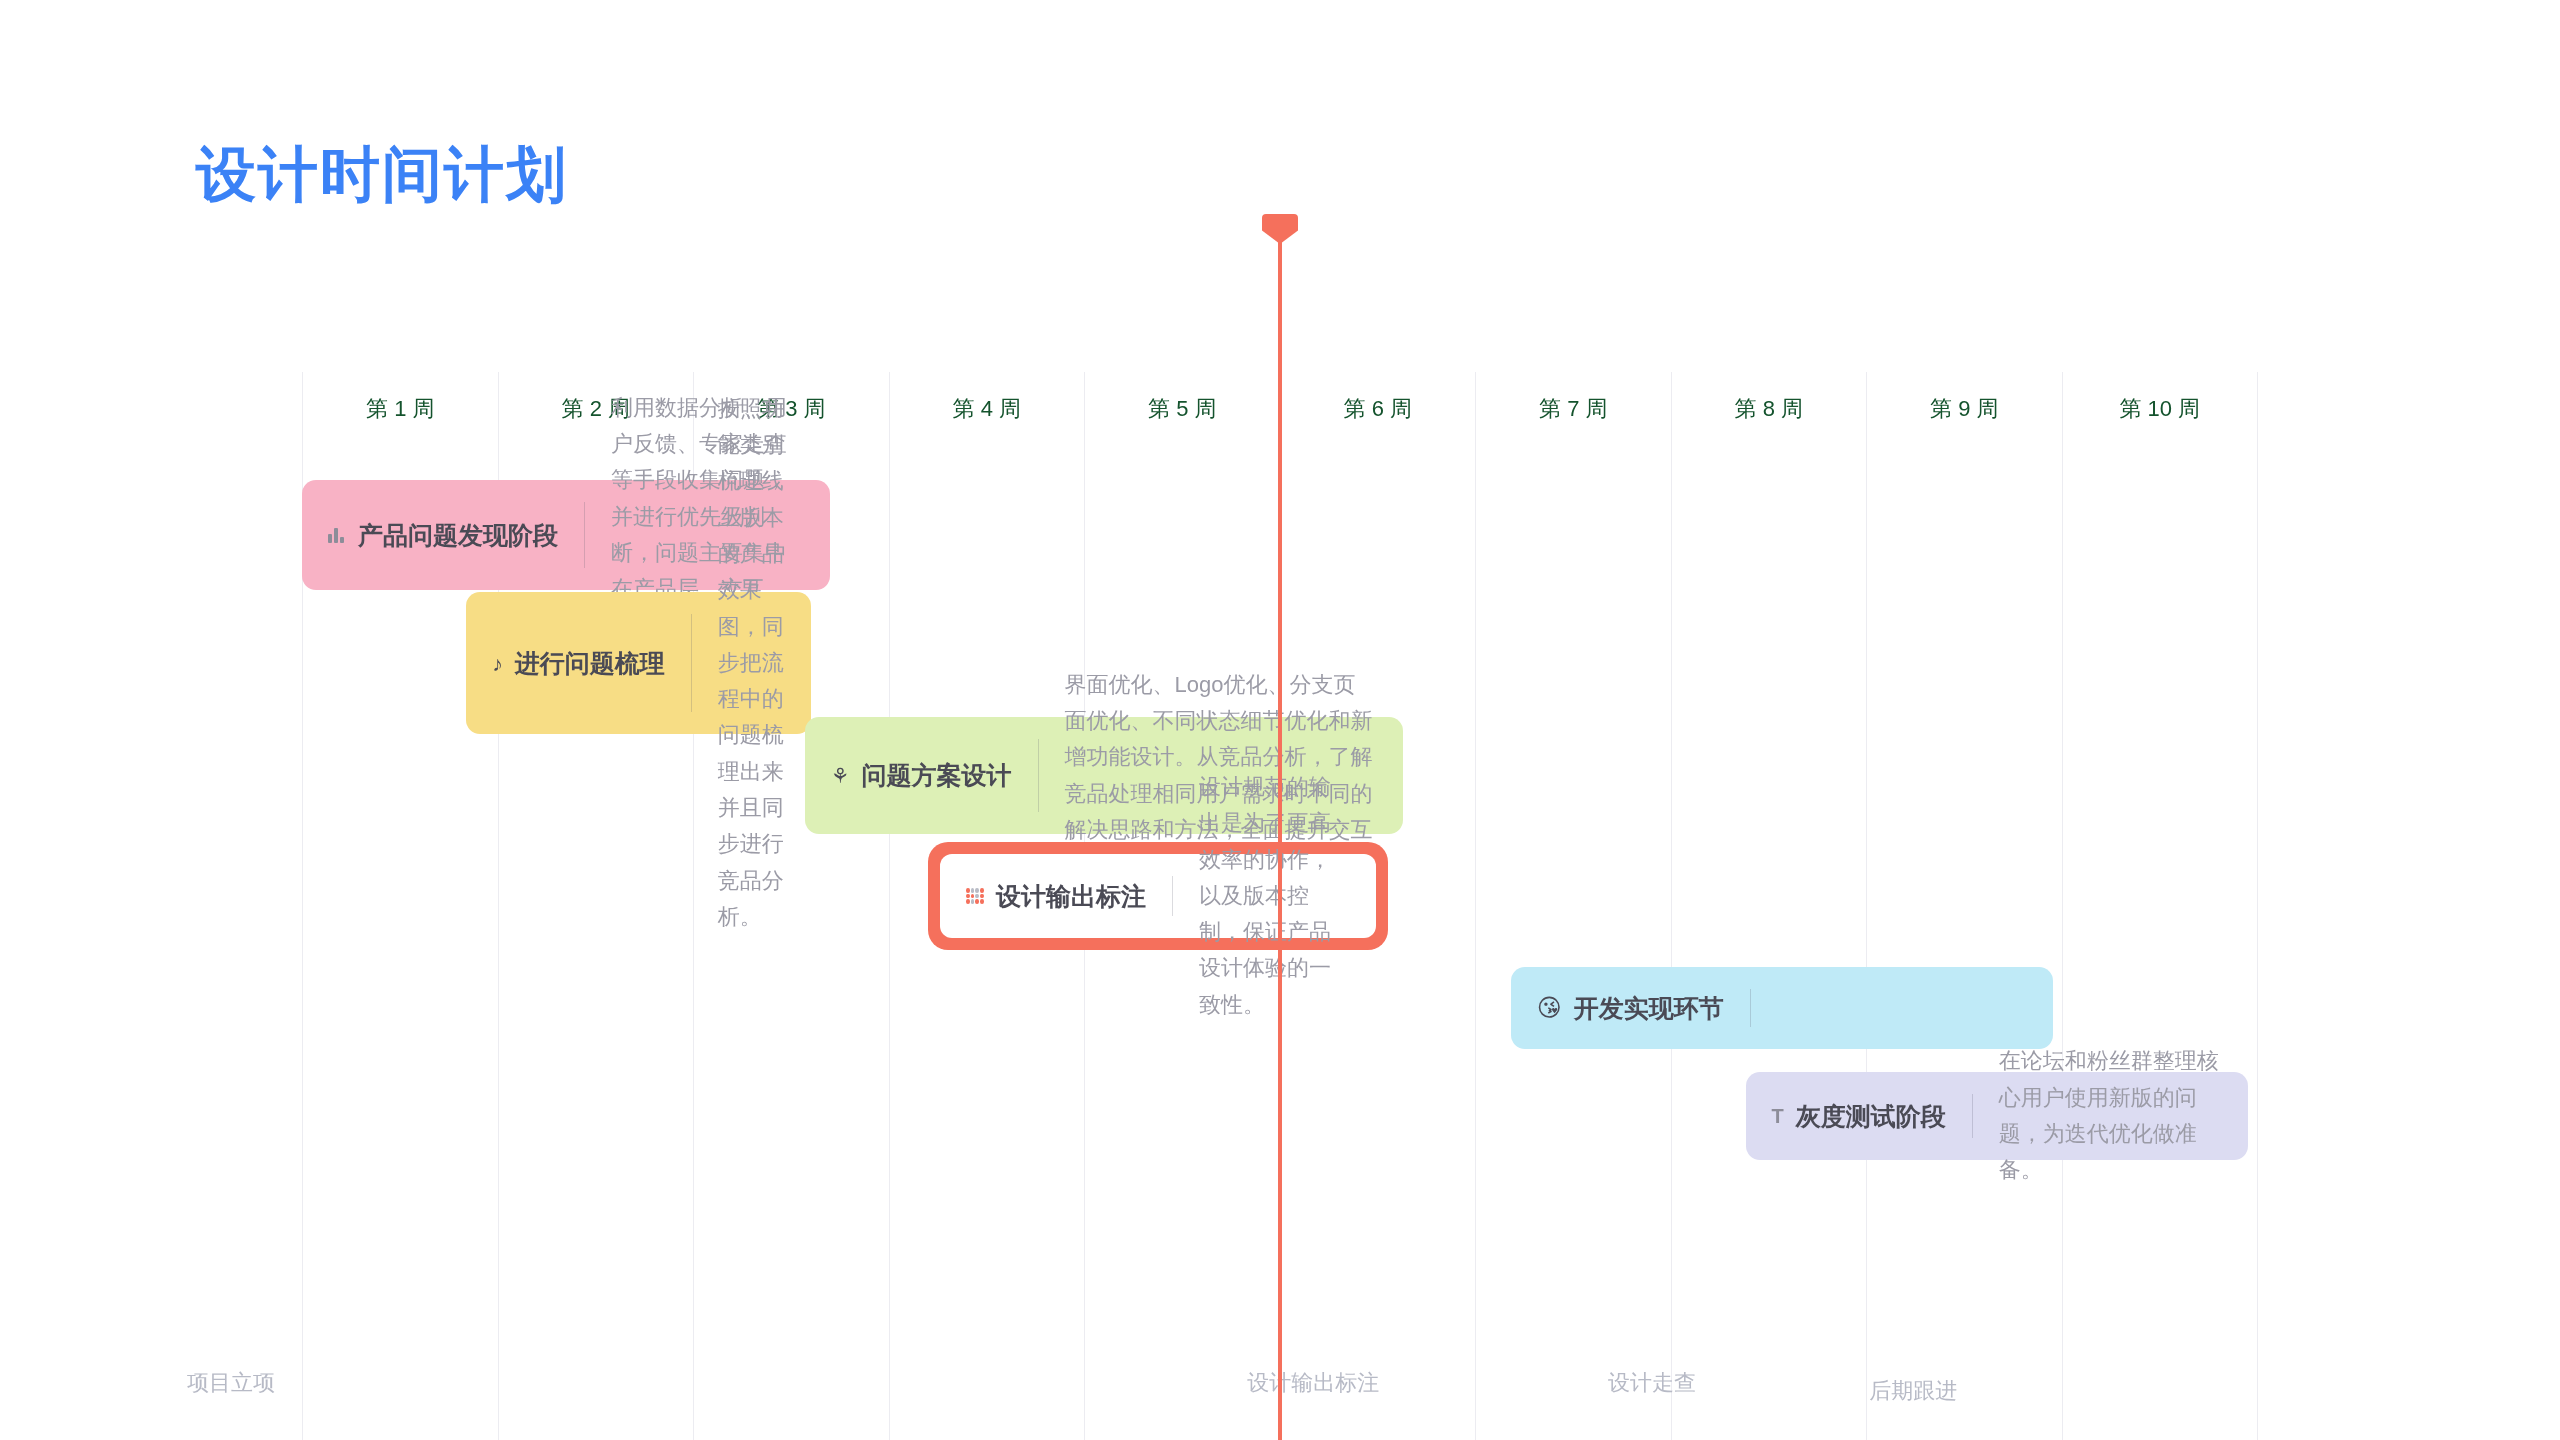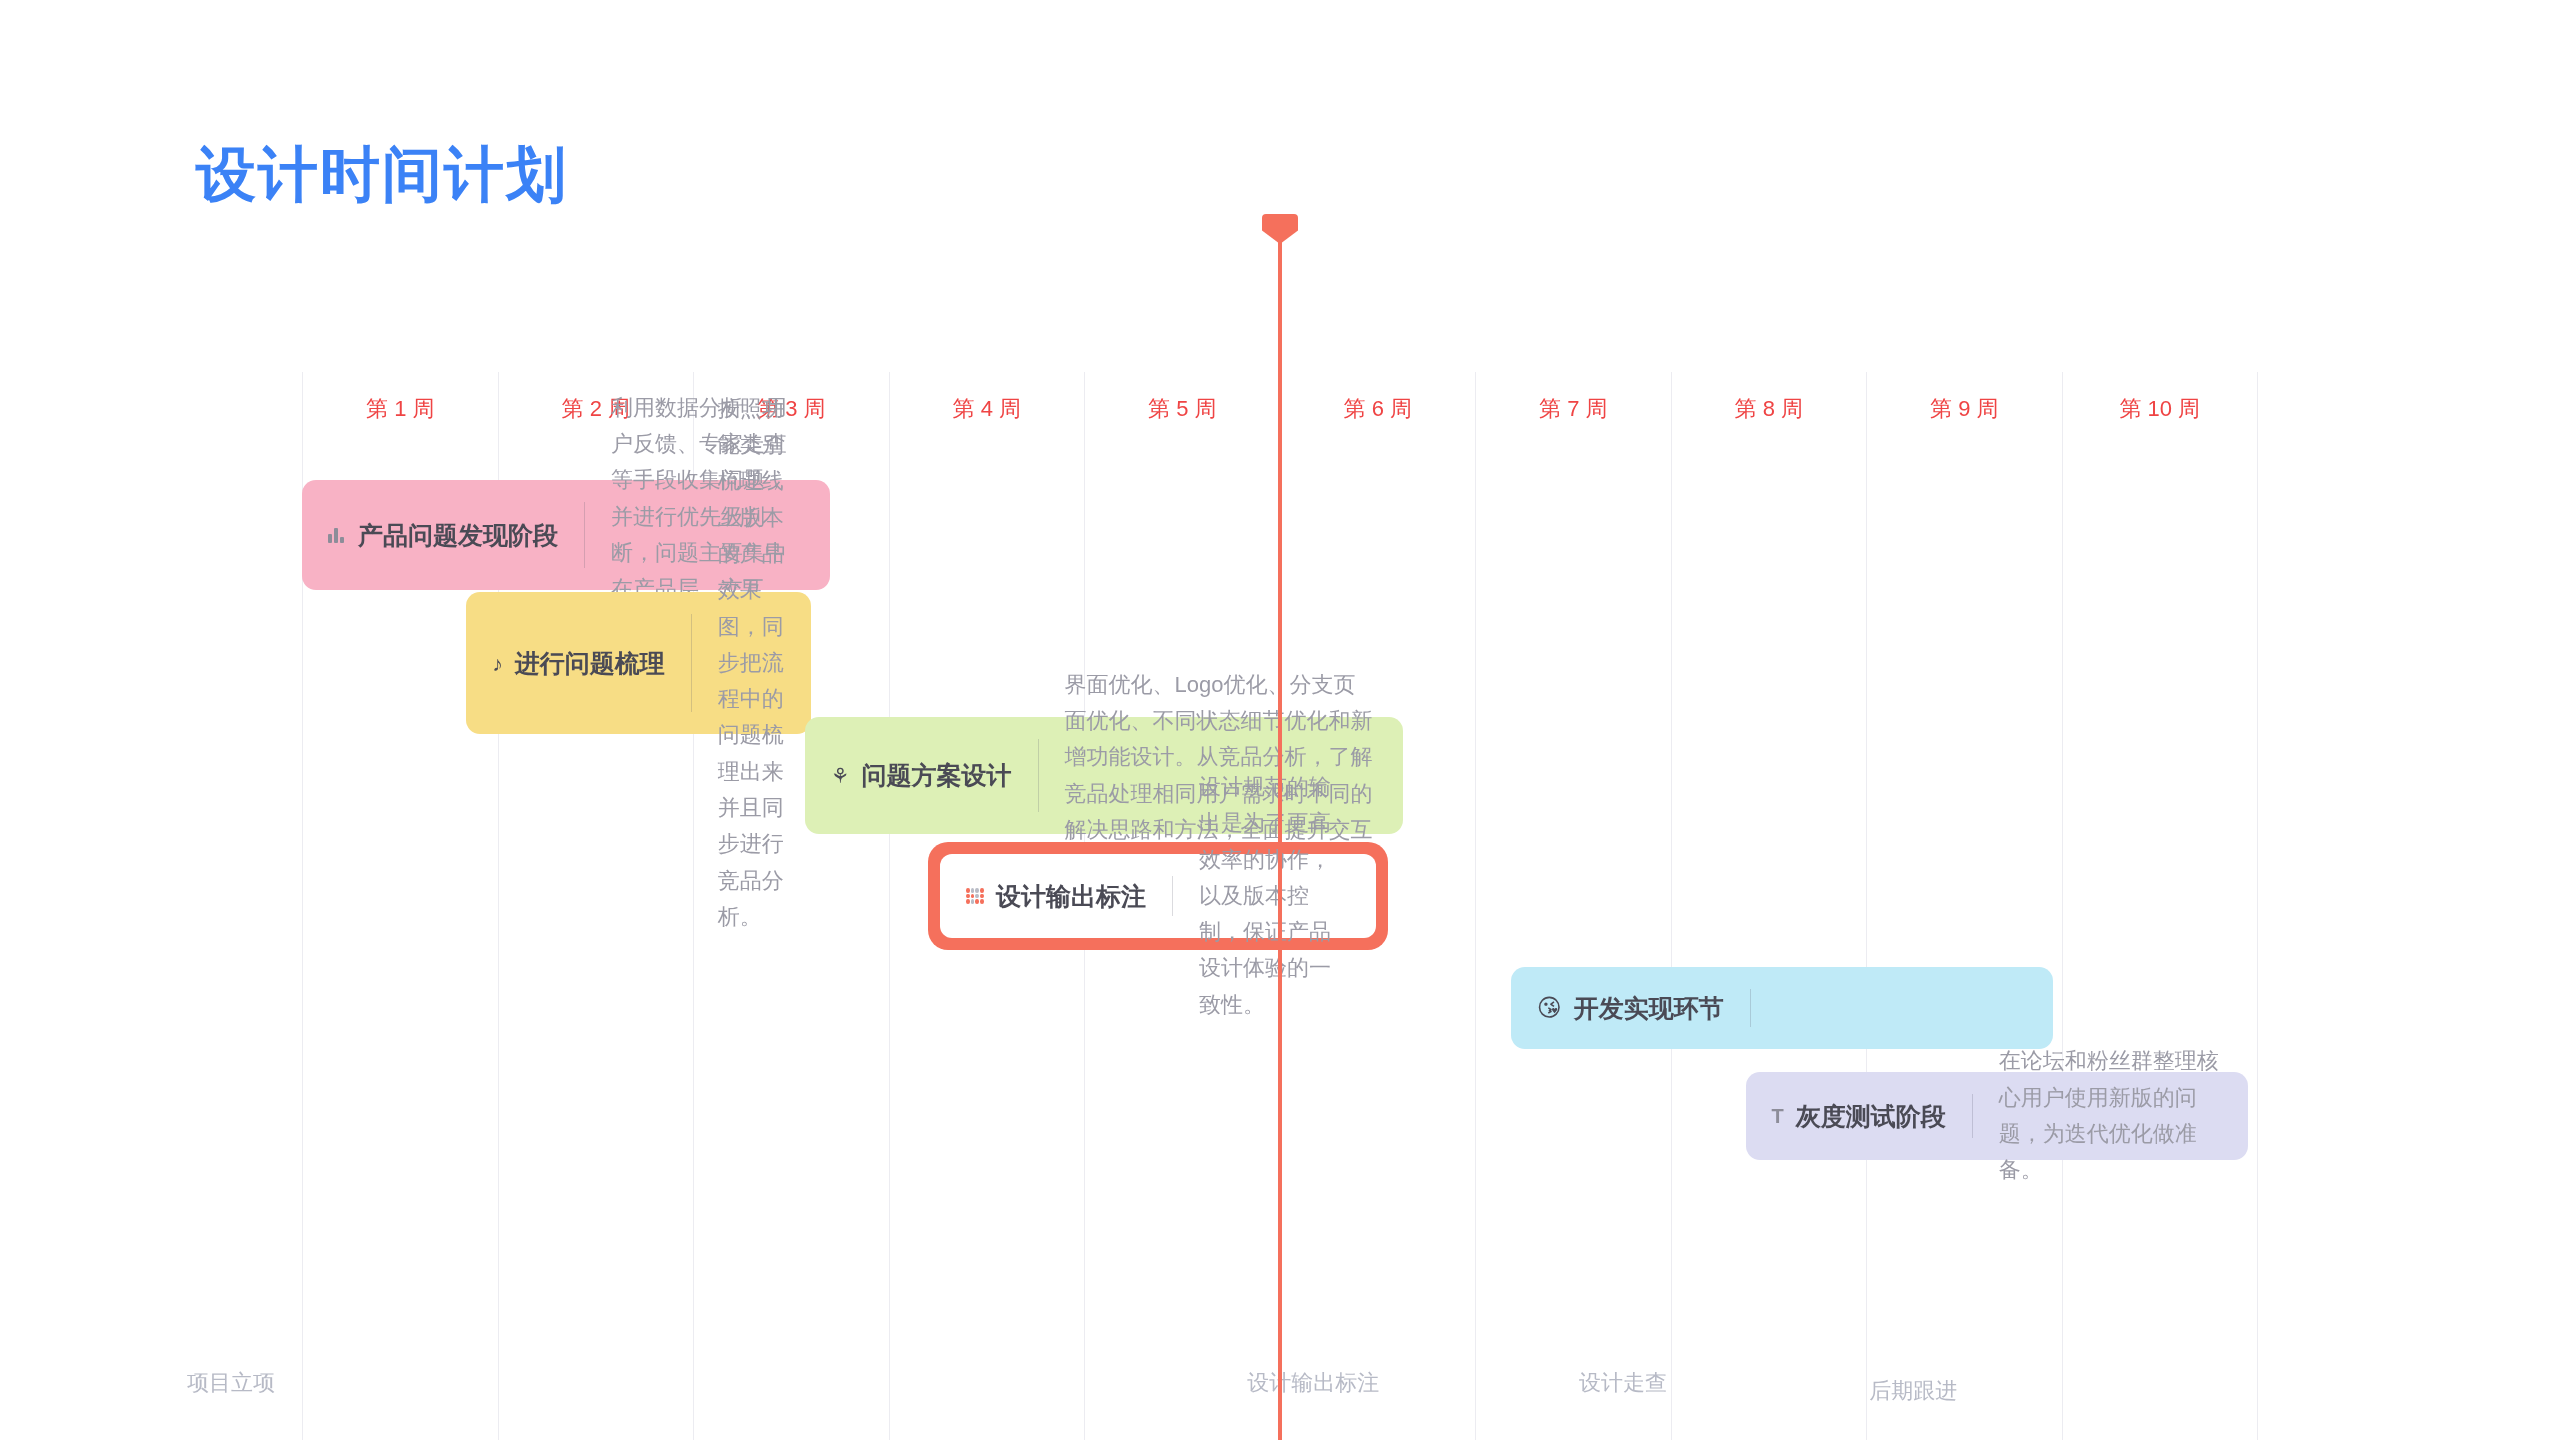--- a/index.html
+++ b/index.html
@@ -66,21 +66,21 @@
     border-left:1px solid #ececf1;
     height:100%;
     box-sizing:border-box;
   }
   .week:last-child{border-right:1px solid #ececf1;}
   .week .wlabel{
     position:absolute;
     top:22px; left:0; right:0;
     text-align:center;
     font-size:22px;
-    color:#ef4444;
+    color:#14532d;
     white-space:nowrap;
   }
 
   
   #today{
     position:absolute;
     left:1278px; top:228px;
     width:4px; height:1212px;
     background:#f5705c;
     z-index:30;
@@ -309,15 +309,15 @@
     </div>
 
 </div>
 
 <div id="today"></div>
 <div id="today-head"></div>
 
 <div id="milestones">
     <div class="ms" style="left: -115px;">项目立项</div>
     <div class="ms" style="left: 945.152px;">设计输出标注</div>
-    <div class="ms" style="left: 1277px;">设计走查</div>
+    <div class="ms" style="left: 1306px;">设计走查</div>
     <div class="ms" style="left: 1567.16px; margin-top: 8px;">后期跟进</div>
   </div>
 
 </body></html>

